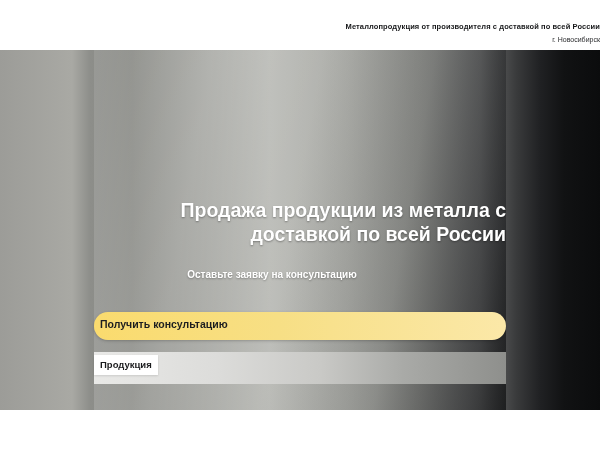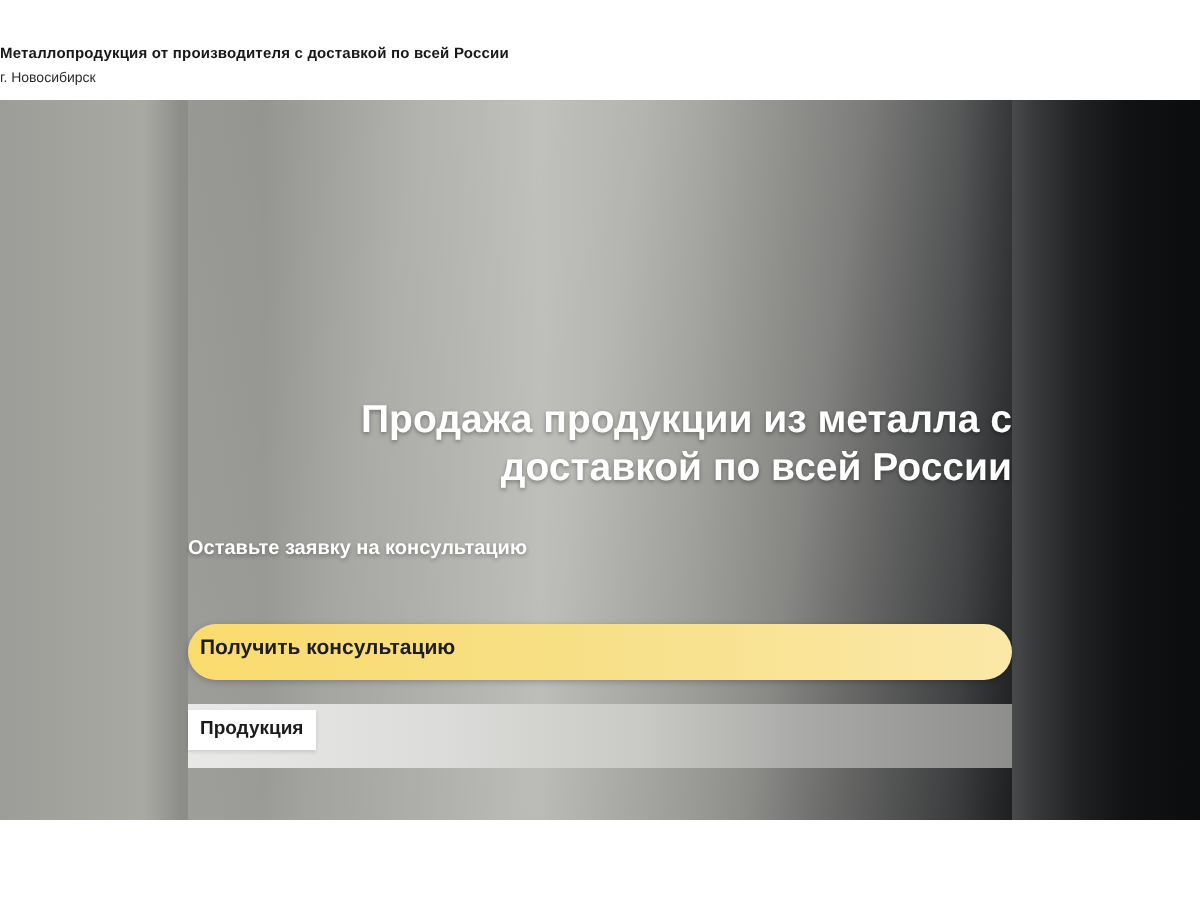--- a/index.html
+++ b/index.html
@@ -22,21 +22,21 @@
   }
 
   
   .topbar {
     position: absolute;
     left: 0;
     top: 0;
     width: 600px;
     height: 50px;
     background: #ffffff;
-    text-align: left;
+    text-align: right;
     box-sizing: border-box;
     padding-top: 22px;
   }
   .topbar .line1 {
     font-size: 7.5px;
     font-weight: bold;
     color: #17181a;
     letter-spacing: 0.1px;
     line-height: 10px;
   }
@@ -94,20 +94,21 @@
     font-size: 19.5px;
     font-weight: bold;
     line-height: 24px;
     text-shadow: 0 1px 2px rgba(0,0,0,0.35);
   }
   .hero-sub {
     position: absolute;
     left: 94px;
     top: 268px;
     width: 356px;
+    text-align: center;
     color: #ffffff;
     font-size: 10px;
     font-weight: bold;
     line-height: 14px;
     text-shadow: 0 1px 2px rgba(0,0,0,0.3);
   }
 
   
   .cta-wrap {
     position: absolute;

